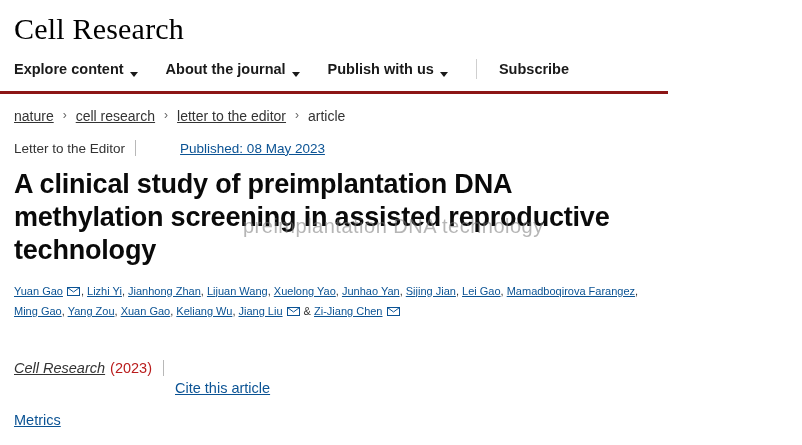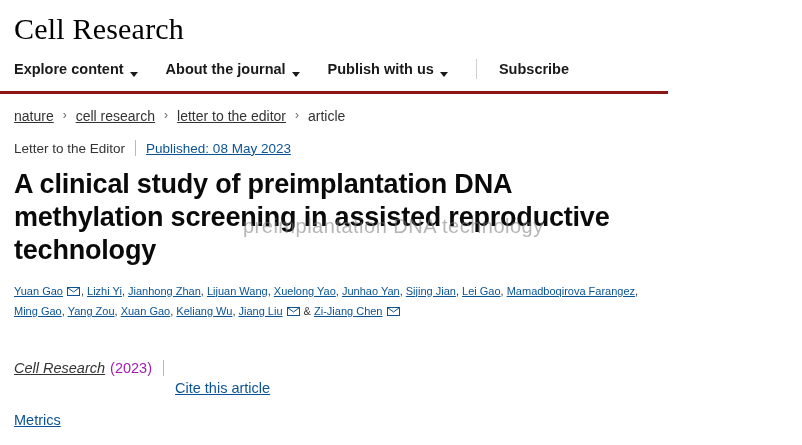--- a/index.html
+++ b/index.html
@@ -109,20 +109,21 @@
   .meta-bar {
     width: 1px;
     height: 16px;
     background: #b8b8b8;
     margin: 0 10px;
   }
   .meta-pub {
     color: #0b5394;
     text-decoration: underline;
     cursor: pointer;
+    margin-left: 34px;
   }
 
   
   .article-title {
     margin: 12px 0 0 0;
     padding: 0 14px;
     font-size: 27px;
     line-height: 1.22;
     font-weight: 700;
     color: #0a0a0a;
@@ -168,21 +169,21 @@
     color: #333333;
   }
   .cite-journal {
     font-style: italic;
     text-decoration: underline;
     color: #333333;
     cursor: pointer;
   }
   .cite-year {
     margin-left: 5px;
-    color: #a21caf;
+    color: #b91c1c;
   }
   .cite-bar {
     width: 1px;
     height: 16px;
     background: #b8b8b8;
     margin: 0 11px;
   }
   .cite-link {
     color: #0b5394;
     text-decoration: underline;

